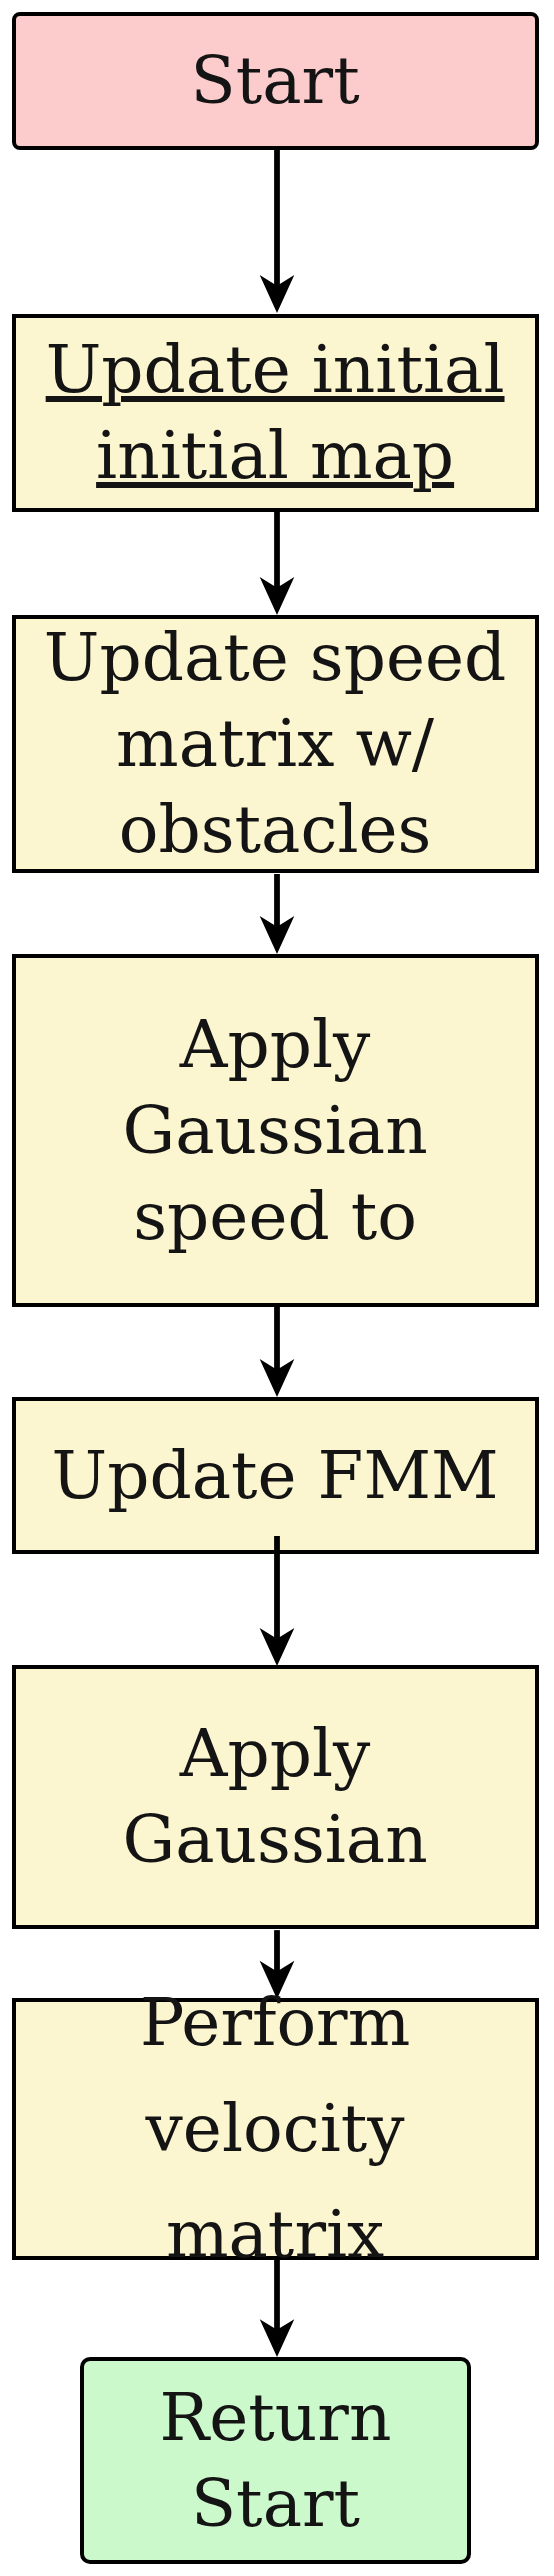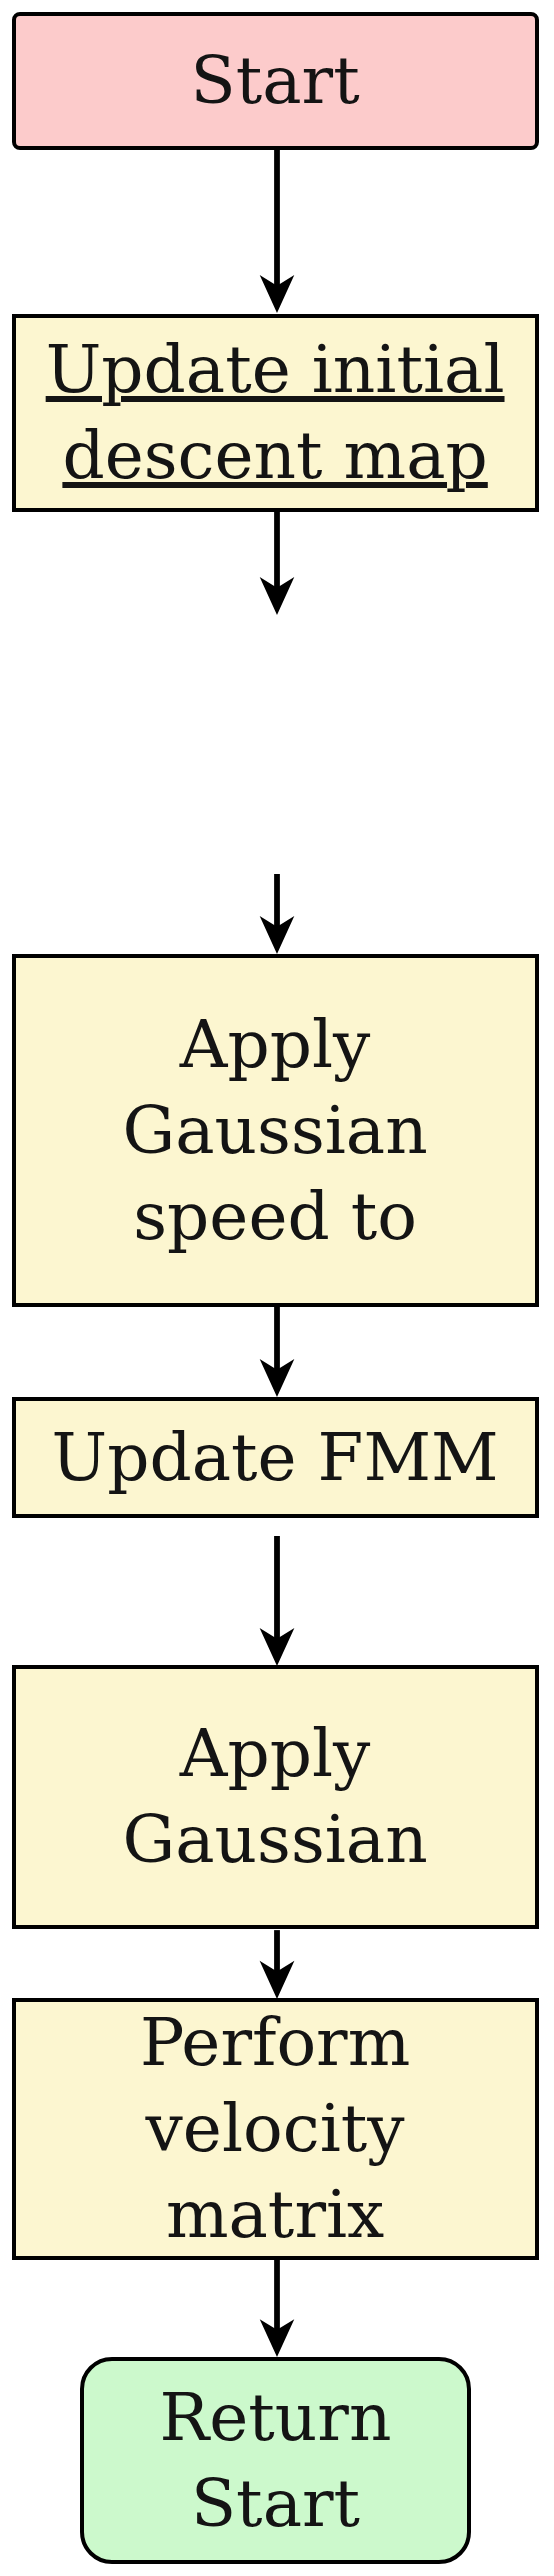--- a/index.html
+++ b/index.html
@@ -25,33 +25,33 @@
     text-align: center;
     font-size: 66px;
     line-height: 86px;
   }
   .node.start {
     background: var(--start-fill, #FCCBCB);
     border-radius: 8px;
   }
   .node.end {
     background: var(--end-fill, #CCF9CC);
-    border-radius: 32px;
+    border-radius: 10px;
     left: 80px;
     width: 391px;
   }
   .line { display: block; white-space: nowrap; }
 
   .n0 { top: 11.6px;   height: 138px; }
   .n1 { top: 314px;  height: 198px; text-decoration: underline; }
   .n2 { top: 615px;  height: 258px; }
   .n3 { top: 954px; height: 353px; }
-  .n4 { top: 1397px; height: 121px; }
+  .n4 { top: 1397px; height: 157px; }
   .n5 { top: 1665px; height: 264px; }
-  .n6 { top: 1998px; height: 262px; }
+  .n6 { top: 1998px; height: 262px; gap: 20px; }
   .n7 { top: 2357px; height: 207px; }
 
   .edge {
     position: absolute;
     left: 248px;
     width: 58px;
     display: block;
   }
   .edge line { stroke: var(--arrow-color, #000000); stroke-width: 7; }
   .edge polygon { fill: var(--arrow-color, #000000); }
@@ -73,28 +73,33 @@
     <span class="line">Start</span>
   </div>
 
   <svg class="edge e0" width="58" height="164" viewBox="0 0 70 199" aria-hidden="true">
     <line x1="35" y1="0" x2="35" y2="168"></line>
     <polygon points="35,199 14,153 35,166 56,153"></polygon>
   </svg>
 
   <div class="node n1">
     <span class="line">Update initial</span>
-    <span class="line">descent map</span>
+    <span class="line">initial map</span>
   </div>
 
   <svg class="edge e1" width="58" height="103" viewBox="0 0 70 125" aria-hidden="true">
     <line x1="35" y1="0" x2="35" y2="94"></line>
     <polygon points="35,125 14,79 35,92 56,79"></polygon>
   </svg>
 
+  <div class="node n2">
+    <span class="line">Update speed</span>
+    <span class="line">matrix w/</span>
+    <span class="line">obstacles</span>
+  </div>
 
   <svg class="edge e2" width="58" height="80" viewBox="0 0 70 97" aria-hidden="true">
     <line x1="35" y1="0" x2="35" y2="66"></line>
     <polygon points="35,97 14,51 35,64 56,51"></polygon>
   </svg>
 
   <div class="node n3">
     <span class="line">Apply</span>
     <span class="line">Gaussian</span>
     <span class="line">speed to</span>

